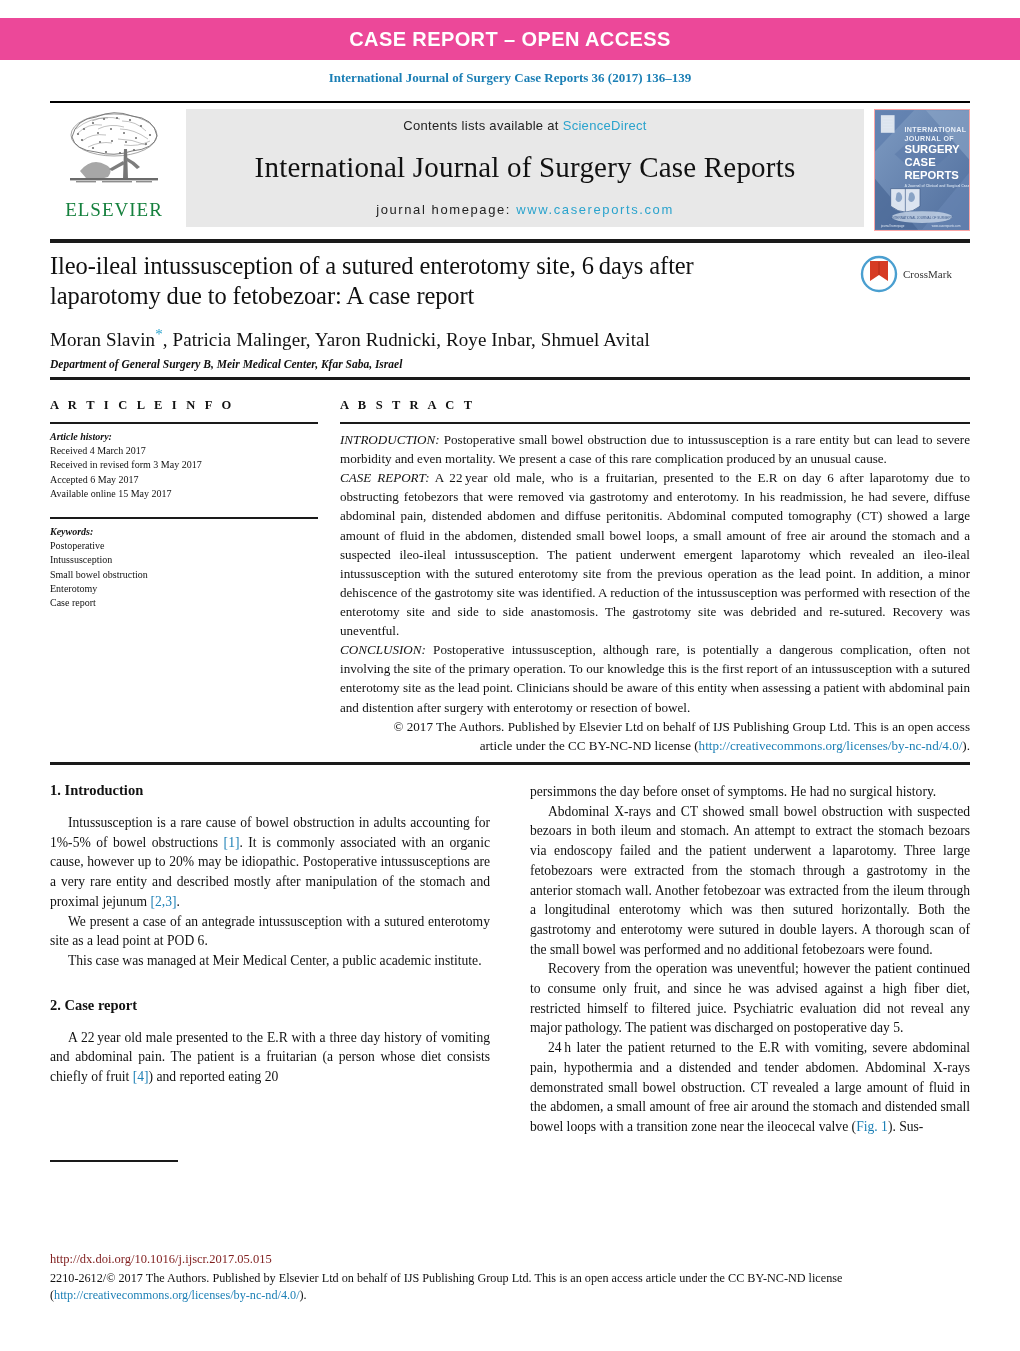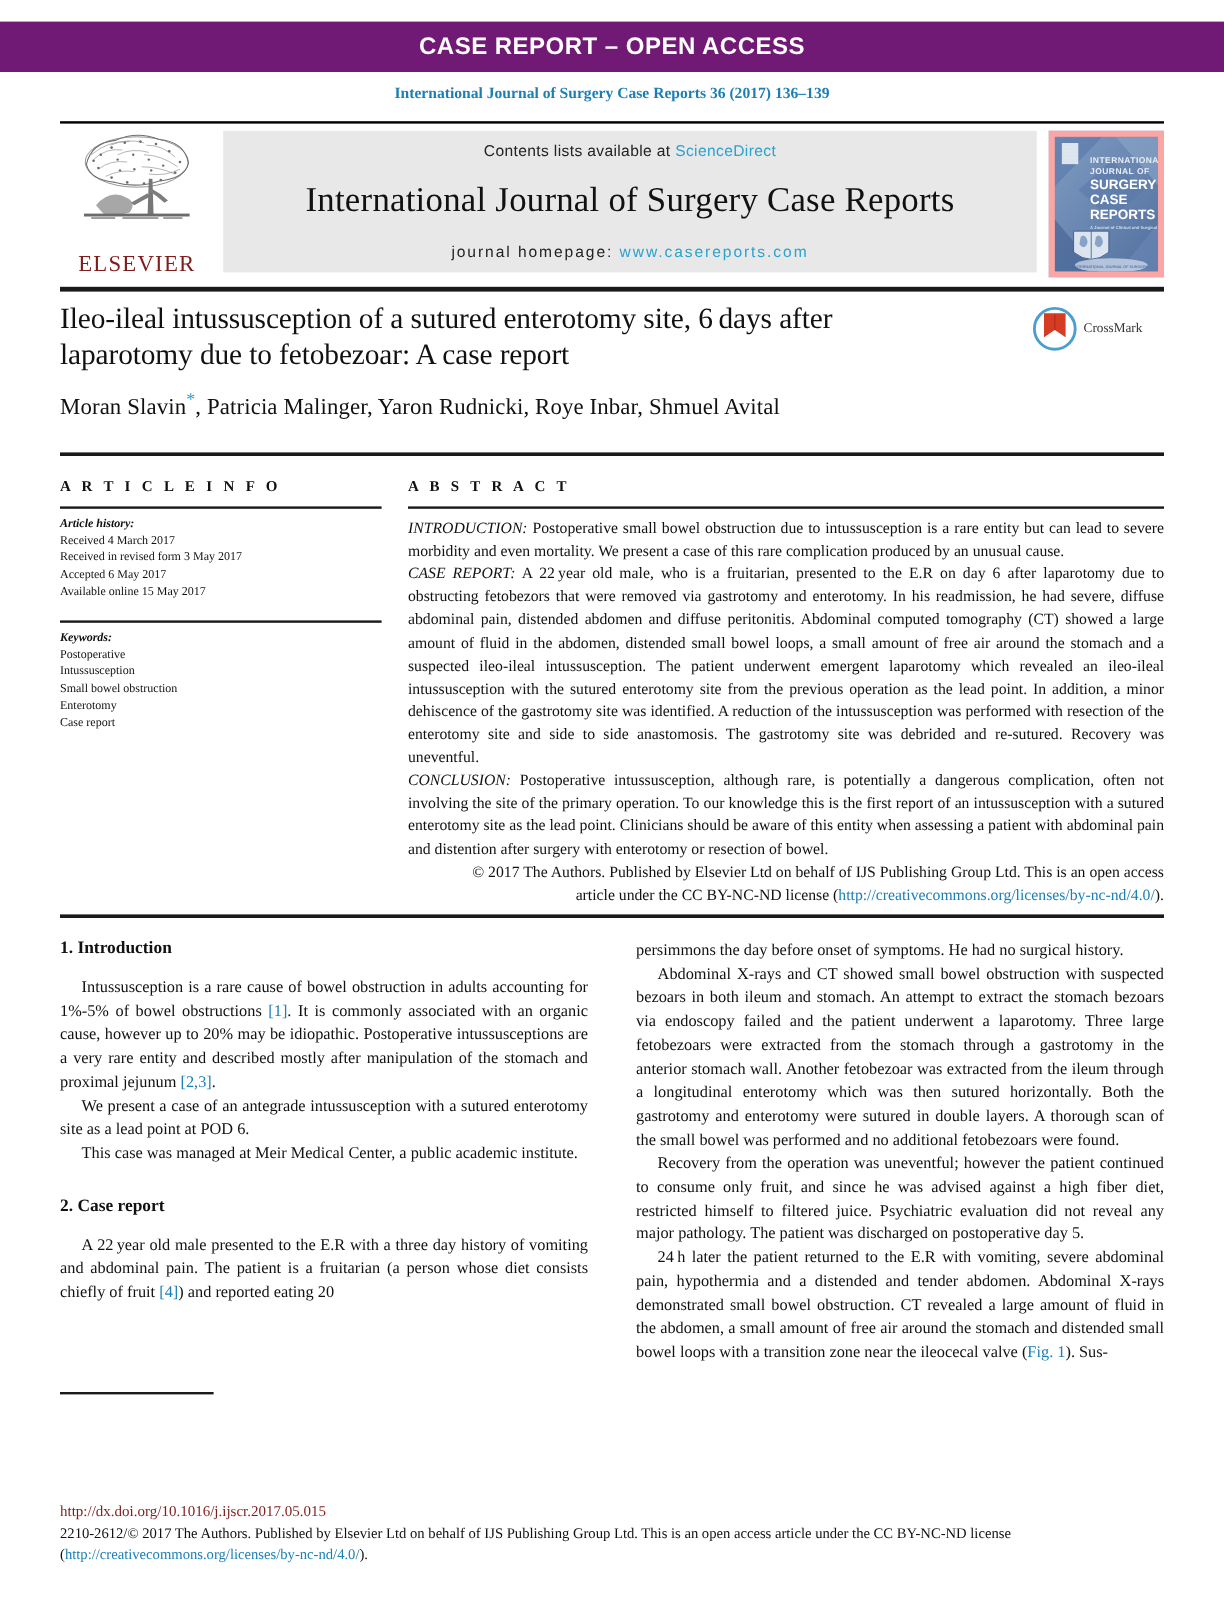--- a/index.html
+++ b/index.html
@@ -21,21 +21,21 @@
     position: relative;
     box-sizing: border-box;
   }
 
   
   .banner {
     position: absolute;
     left: 0; top: 18px;
     width: 1020px;
     height: 42px;
-    background: #701a75;
+    background: #ec4899;
     display: flex;
     align-items: center;
     justify-content: center;
   }
   .banner-text {
     font-family: "Liberation Sans", sans-serif;
     font-weight: bold;
     font-size: 20px;
     color: #ffffff;
     letter-spacing: 0.4px;
@@ -73,22 +73,22 @@
   }
   .elsevier-tree {
     width: 104px;
     height: 86px;
     display: block;
   }
   .elsevier-word {
     font-family: "Liberation Serif", serif;
     font-size: 19px;
     letter-spacing: 1px;
-    color: #7f1d1d;
-    margin-top: 15px;
+    color: #15803d;
+    margin-top: 4px;
   }
   .journal-band {
     flex: 1 1 auto;
     background: #e8e8e8;
     height: 118px;
     margin: 2px 10px 0 8px;
     display: flex;
     flex-direction: column;
     align-items: center;
     justify-content: space-between;
@@ -117,21 +117,21 @@
     letter-spacing: 1.6px;
   }
   .homepage-line .url {
     color: #2aa3cd;
   }
   .cover-thumb {
     flex: 0 0 96px;
     width: 96px;
     height: 122px;
     margin-top: 2px;
-    border: 5px solid #fca5a5;
+    border: 1px solid #fca5a5;
     box-sizing: border-box;
     position: relative;
     overflow: hidden;
     background: #6e8ab4;
   }
 
   
   .title-rule {
     position: absolute;
     left: 50px; top: 239px;
@@ -457,20 +457,21 @@
     </div>
   </div>
 
   <div class="title-rule"></div>
 
   <div class="title-area">
     <h1 class="paper-title">Ileo-ileal intussusception of a sutured enterotomy site, 6 days after laparotomy due to fetobezoar: A case report</h1>
     <div class="authors">
       <span>Moran Slavin<span class="star">*</span>, Patricia Malinger, Yaron Rudnicki, Roye Inbar, Shmuel Avital</span>
     </div>
+    <div class="affil">Department of General Surgery B, Meir Medical Center, Kfar Saba, Israel</div>
 
     <div class="crossmark">
       <svg width="38" height="38" viewBox="0 0 38 38">
         <circle cx="19" cy="19" r="17" fill="none" stroke="#4a9fd0" stroke-width="2.4"></circle>
         <path d="M10 6 h18 v20 l-9 -6 l-9 6 z" fill="#d63b24"></path>
         <path d="M19 7 v13" stroke="#b8301c" stroke-width="1.2"></path>
       </svg>
       <span class="crossmark-label">CrossMark</span>
     </div>
   </div>

